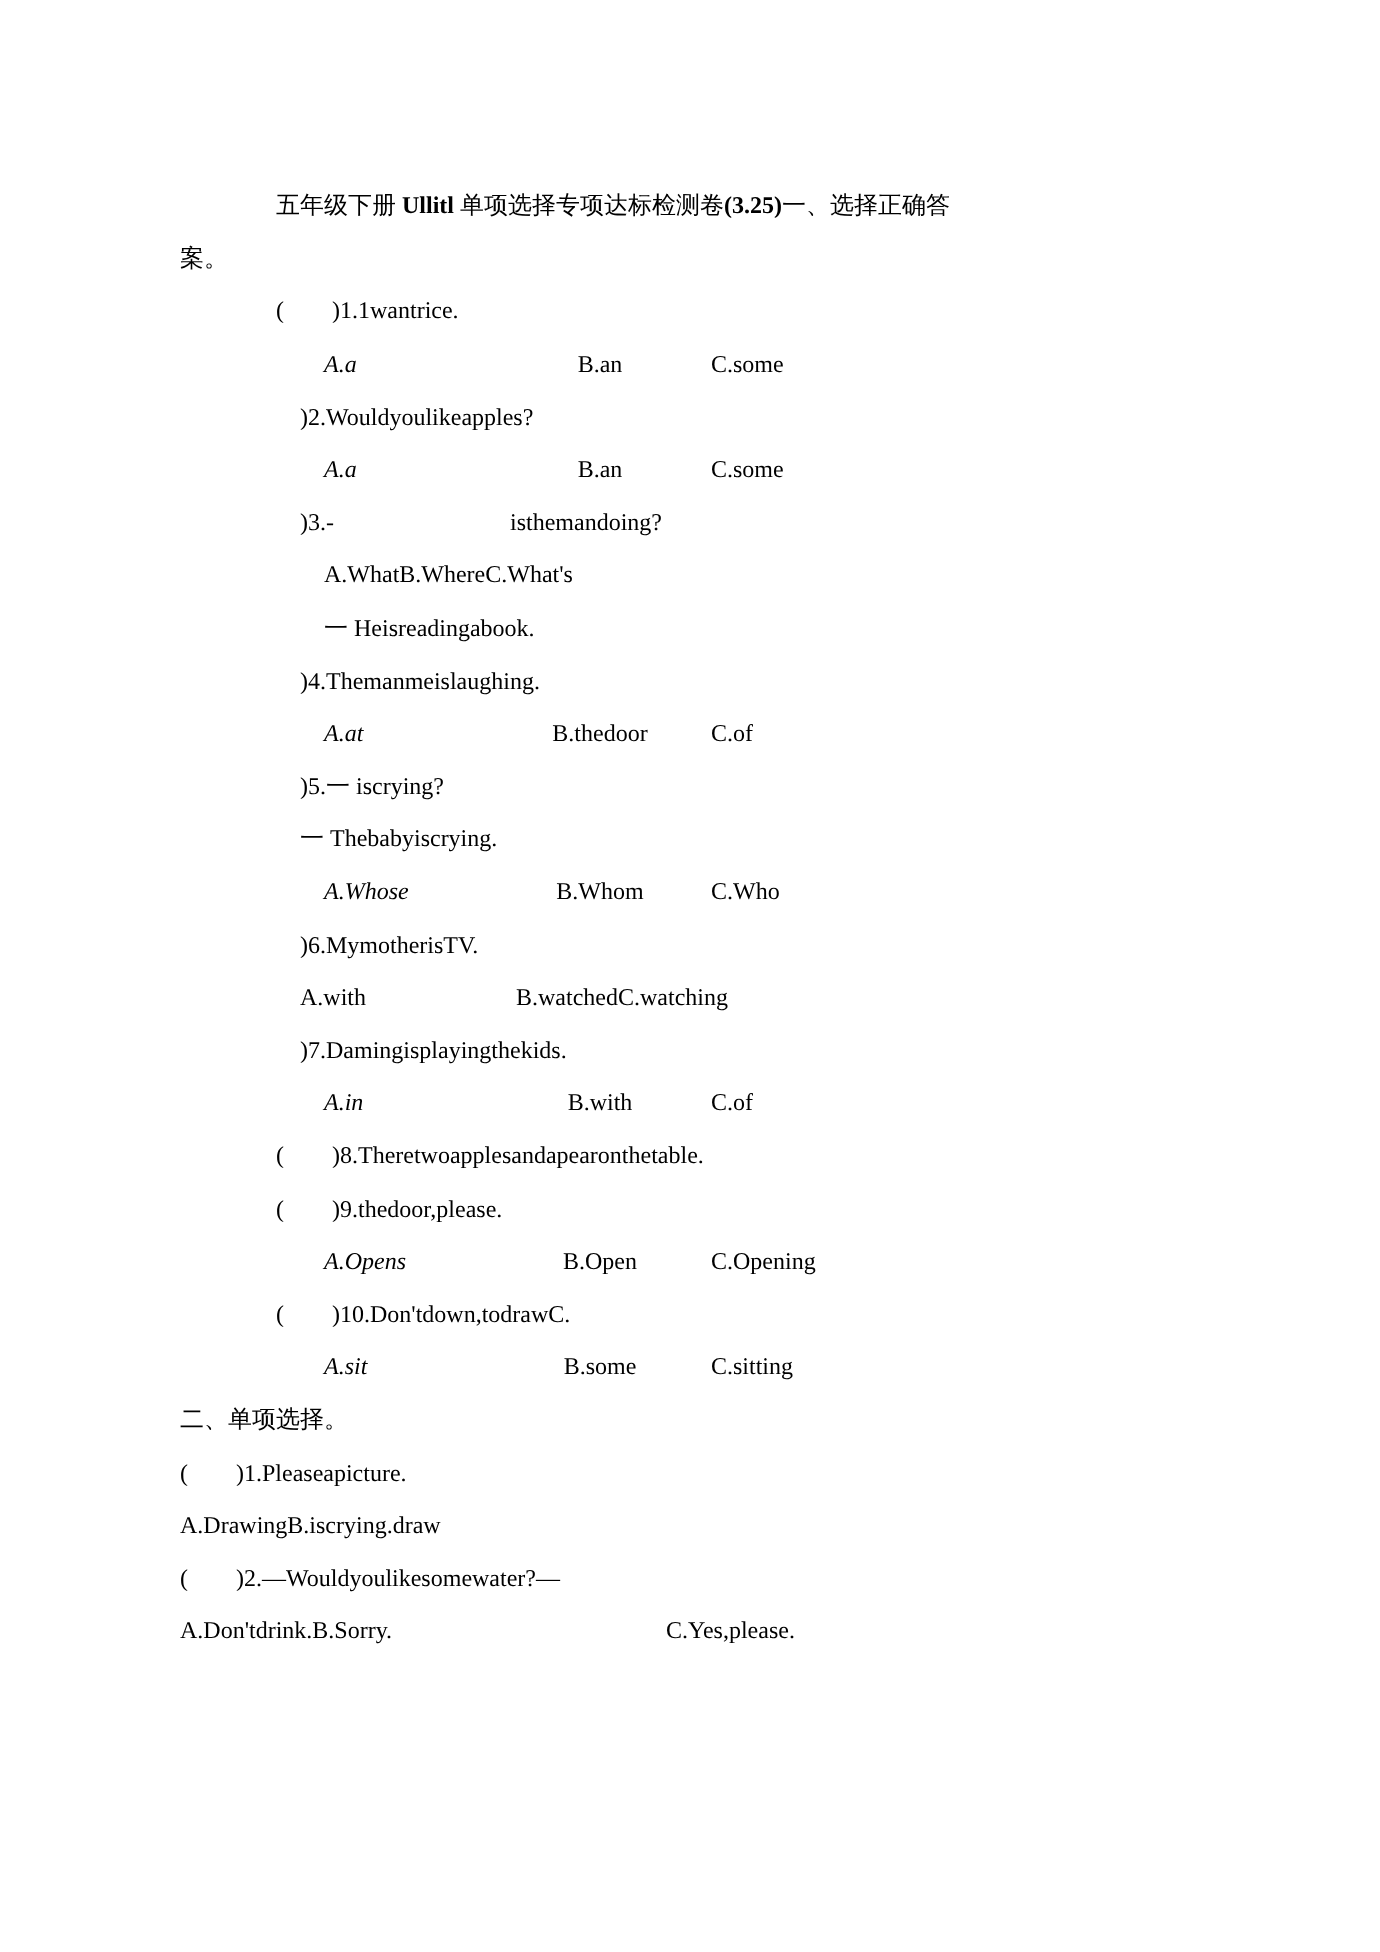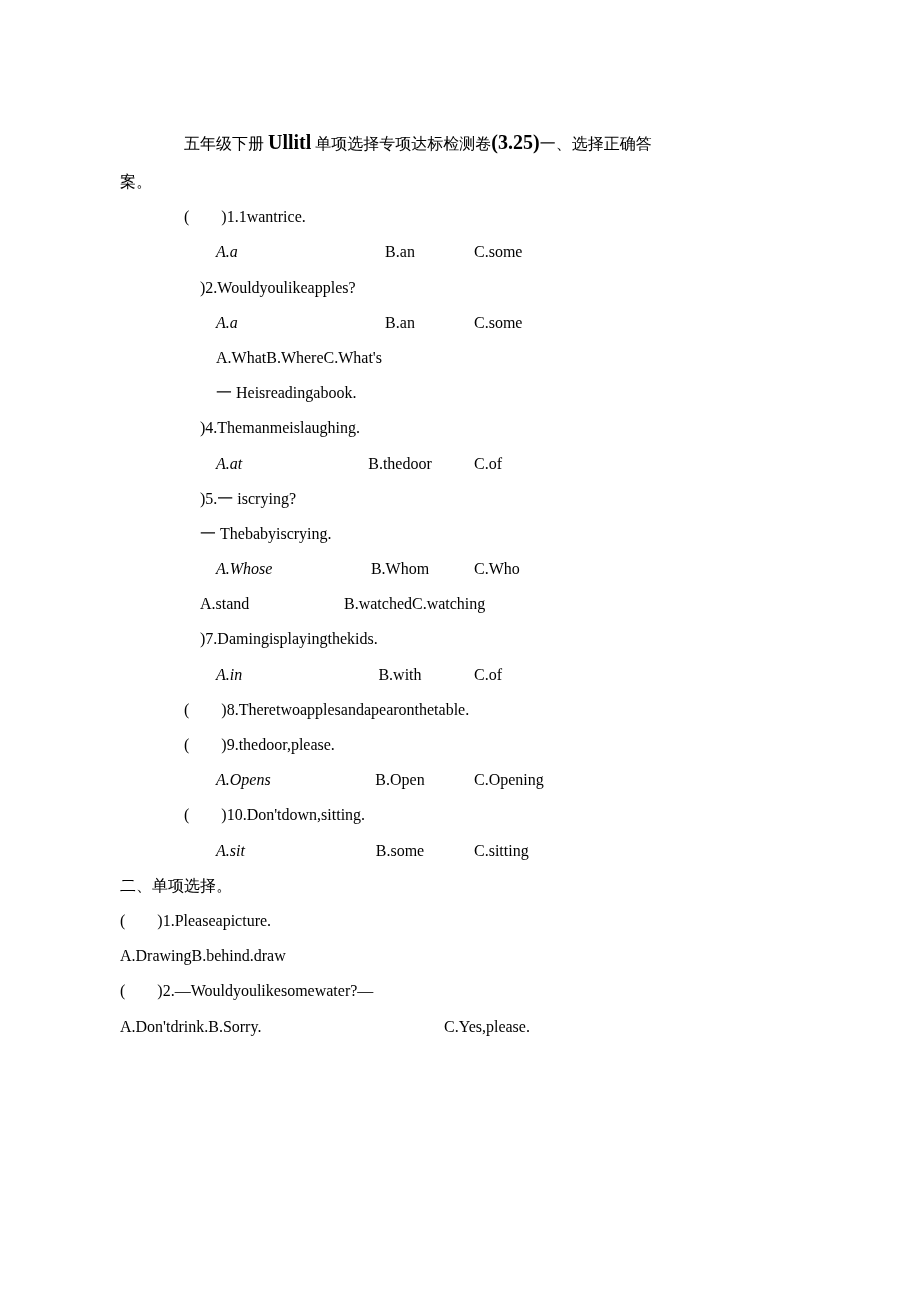--- a/index.html
+++ b/index.html
@@ -14,21 +14,21 @@
     font-size: 16px;
     line-height: 2.2;
     color: #000;
   }
   .title-line {
     text-indent: 4em;
     margin-bottom: 0;
   }
   .title-strong {
     font-weight: bold;
-    font-size: 20px;
+    font-size: 16px;
   }
   .answer-tail {
     margin-top: 0;
   }
   .q-line {
     padding-left: 4em;
   }
   .opt-line {
     padding-left: 6em;
   }
@@ -65,20 +65,23 @@
 
   <div class="sub-line">
     <span>)2.</span><span>Wouldyoulikeapples?</span>
   </div>
   <div class="opt-line">
     <span class="opt-span w-a">A.a</span>
     <span class="opt-span w-b">B.an</span>
     <span class="opt-span">C.some</span>
   </div>
 
+  <div class="sub-line">
+    <span class="opt-span" style="width:140px">)3.-</span><span>isthemandoing?</span>
+  </div>
   <div class="opt-line">A.WhatB.WhereC.What's</div>
   <div class="opt-line">一 Heisreadingabook.</div>
 
   <div class="sub-line">
     <span>)4.</span><span>Themanmeislaughing.</span>
   </div>
   <div class="opt-line">
     <span class="opt-span w-a">A.at</span>
     <span class="opt-span w-b">B.thedoor</span>
     <span class="opt-span">C.of</span>
@@ -88,21 +91,24 @@
     <span>)5.</span><span>一 iscrying?</span>
   </div>
   <div class="sub-line">一 Thebabyiscrying.</div>
   <div class="opt-line">
     <span class="opt-span w-a">A.Whose</span>
     <span class="opt-span w-b">B.Whom</span>
     <span class="opt-span">C.Who</span>
   </div>
 
   <div class="sub-line">
-    <span class="opt-span" style="width:140px">A.stand</span>
+    <span>)6.</span><span>MymotherisTV.</span>
+  </div>
+  <div class="sub-line">
+    <span class="opt-span" style="width:140px">A.with</span>
     <span class="opt-span">B.watchedC.watching</span>
   </div>
 
   <div class="sub-line">
     <span>)7.</span><span>Damingisplayingthekids.</span>
   </div>
   <div class="opt-line">
     <span class="opt-span w-a">A.in</span>
     <span class="opt-span w-b">B.with</span>
     <span class="opt-span">C.of</span>
@@ -115,34 +121,34 @@
   <div class="q-line">
     <span>(  )9.</span><span>thedoor,please.</span>
   </div>
   <div class="opt-line">
     <span class="opt-span w-a">A.Opens</span>
     <span class="opt-span w-b">B.Open</span>
     <span class="opt-span">C.Opening</span>
   </div>
 
   <div class="q-line">
-    <span>(  )10.</span><span>Don'tdown,sitting.</span>
+    <span>(  )10.</span><span>Don'tdown,todrawC.</span>
   </div>
   <div class="opt-line">
     <span class="opt-span w-a">A.sit</span>
     <span class="opt-span w-b">B.some</span>
     <span class="opt-span">C.sitting</span>
   </div>
 
   <div class="section2">二、单项选择。</div>
 
   <div class="section2">
     <span>(  )1.</span><span>Pleaseapicture.</span>
   </div>
-  <div class="section2">A.DrawingB.behind.draw</div>
+  <div class="section2">A.DrawingB.iscrying.draw</div>
 
   <div class="section2">
     <span>(  )2.</span><span>—Wouldyoulikesomewater?—</span>
   </div>
   <div class="section2">
     <span class="opt-span" style="width:320px">A.Don'tdrink.B.Sorry.</span>
     <span class="opt-span">C.Yes,please.</span>
   </div>
 
 </div>

